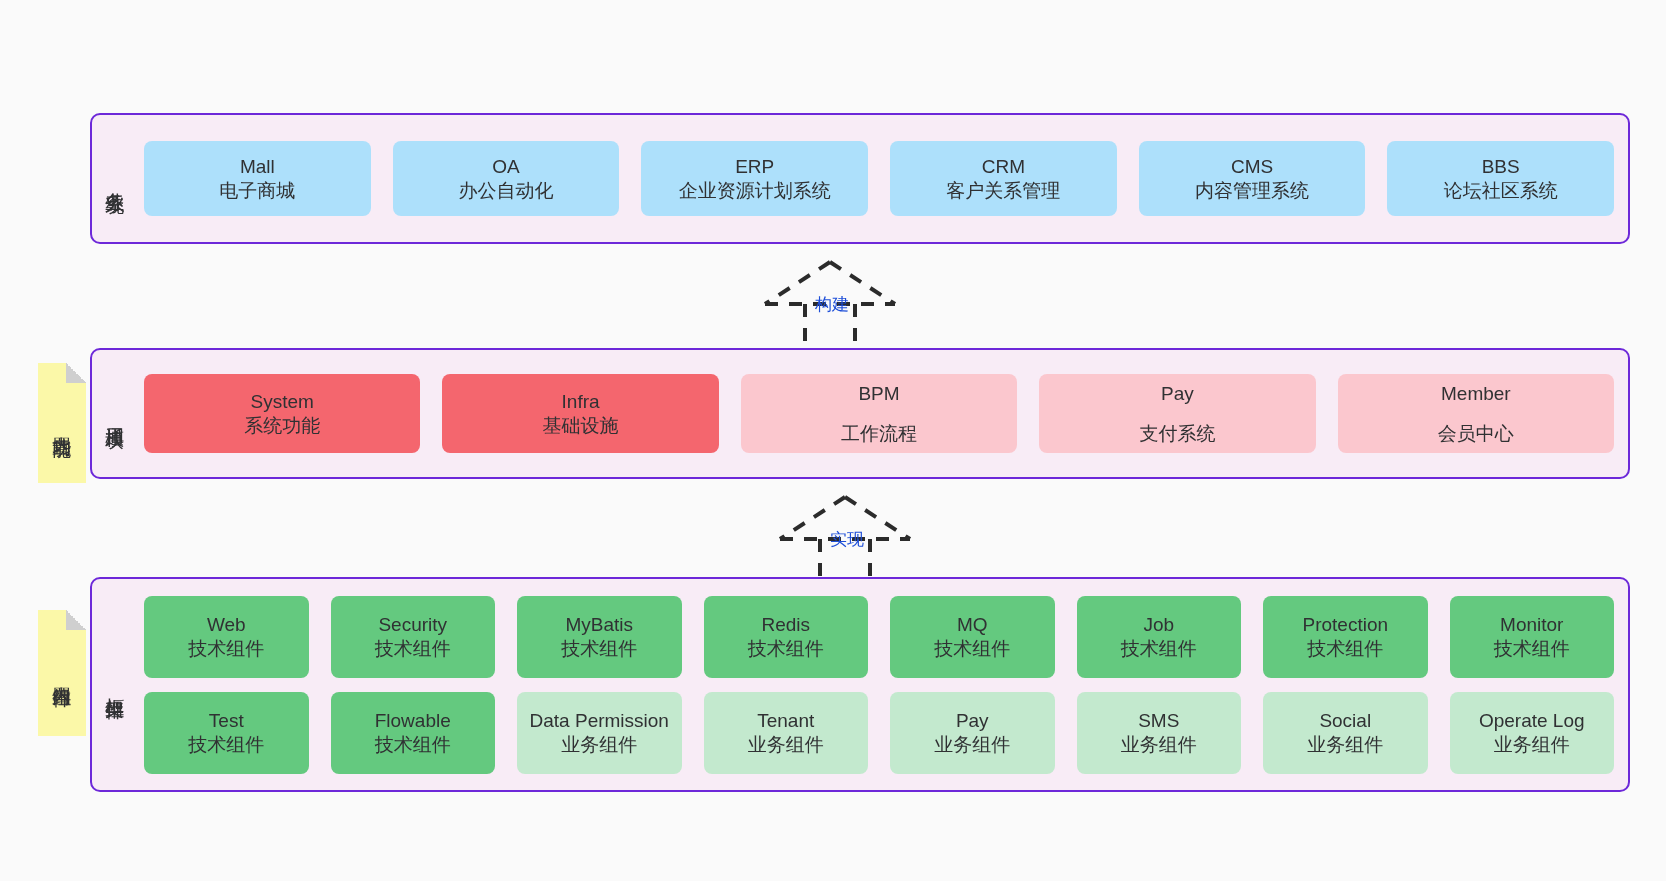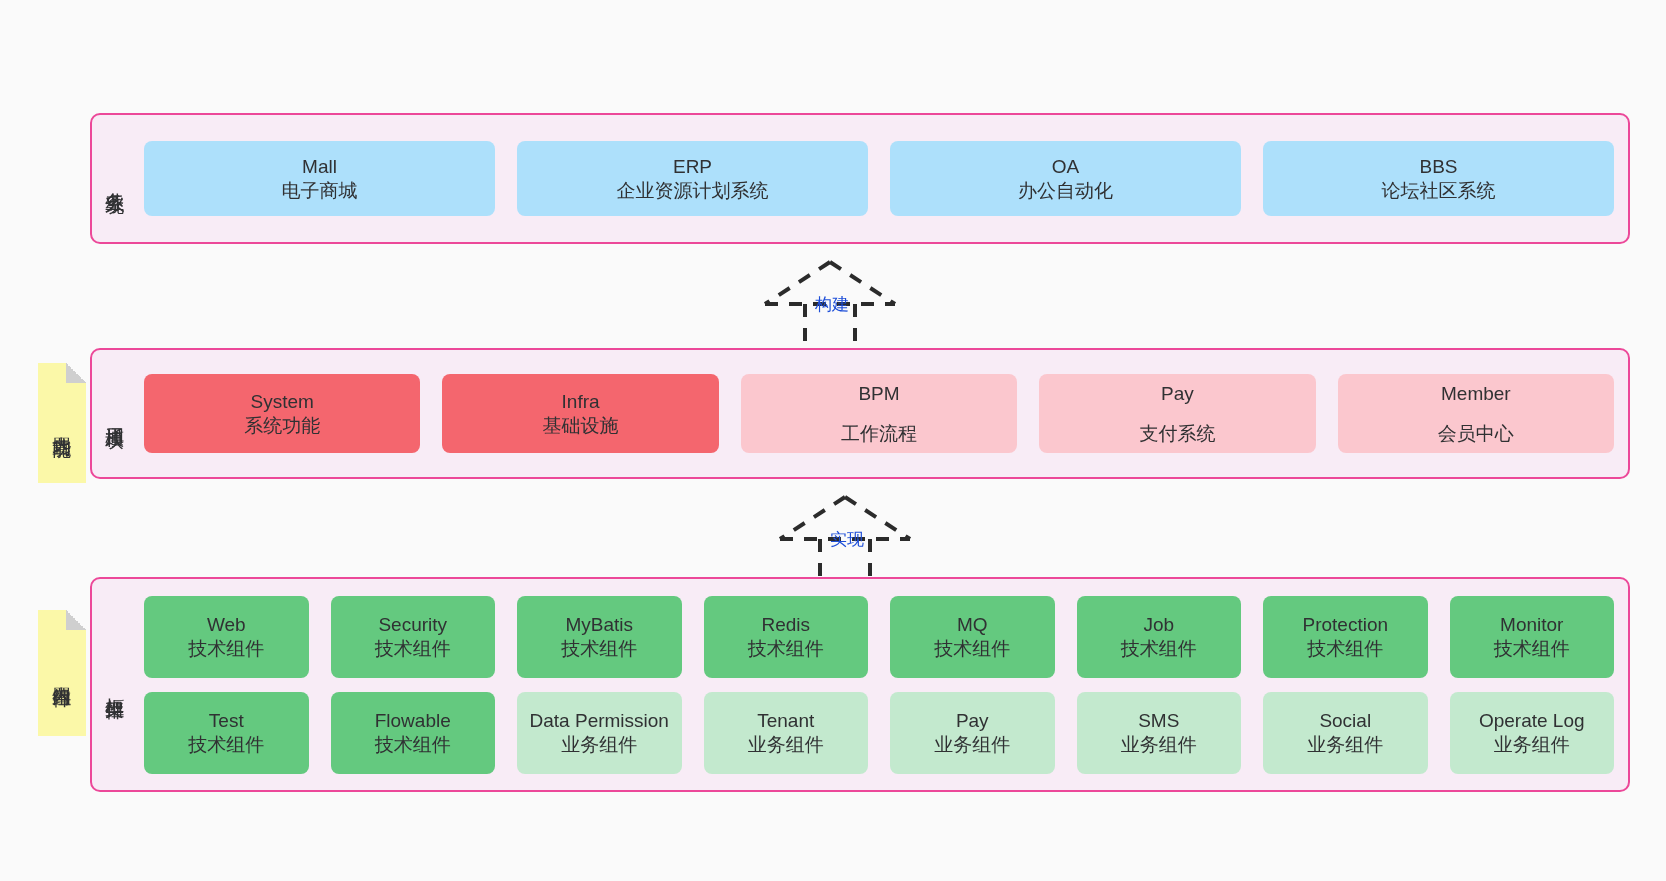--- a/index.html
+++ b/index.html
@@ -20,21 +20,21 @@
     position: absolute;
     inset: 0;
     background: #fafafa;
   }
 
   
   .layer {
     position: absolute;
     box-sizing: border-box;
     background: #f8ecf6;
-    border: 2px solid #ec4899;
+    border: 2px solid #6d28d9;
     border-radius: 10px;
     display: flex;
     align-items: stretch;
   }
 
   .layer-title {
     box-sizing: border-box;
     width: 46px;
     flex: 0 0 46px;
     display: flex;
@@ -157,26 +157,34 @@
 
   <div class="layer" id="layer-business">
     <div class="layer-title">业务系统</div>
     <div class="layer-body">
       <div class="row">
         <div class="card c-blue">
           <span class="en">Mall</span>
           <span class="cn">电子商城</span>
         </div>
         <div class="card c-blue">
+          <span class="en">OA</span>
+          <span class="cn">办公自动化</span>
+        </div>
+        <div class="card c-blue">
           <span class="en">ERP</span>
           <span class="cn">企业资源计划系统</span>
         </div>
         <div class="card c-blue">
-          <span class="en">OA</span>
-          <span class="cn">办公自动化</span>
+          <span class="en">CRM</span>
+          <span class="cn">客户关系管理</span>
+        </div>
+        <div class="card c-blue">
+          <span class="en">CMS</span>
+          <span class="cn">内容管理系统</span>
         </div>
         <div class="card c-blue">
           <span class="en">BBS</span>
           <span class="cn">论坛社区系统</span>
         </div>
       </div>
     </div>
   </div>
 
   <div class="arrow" id="arrow-build">

